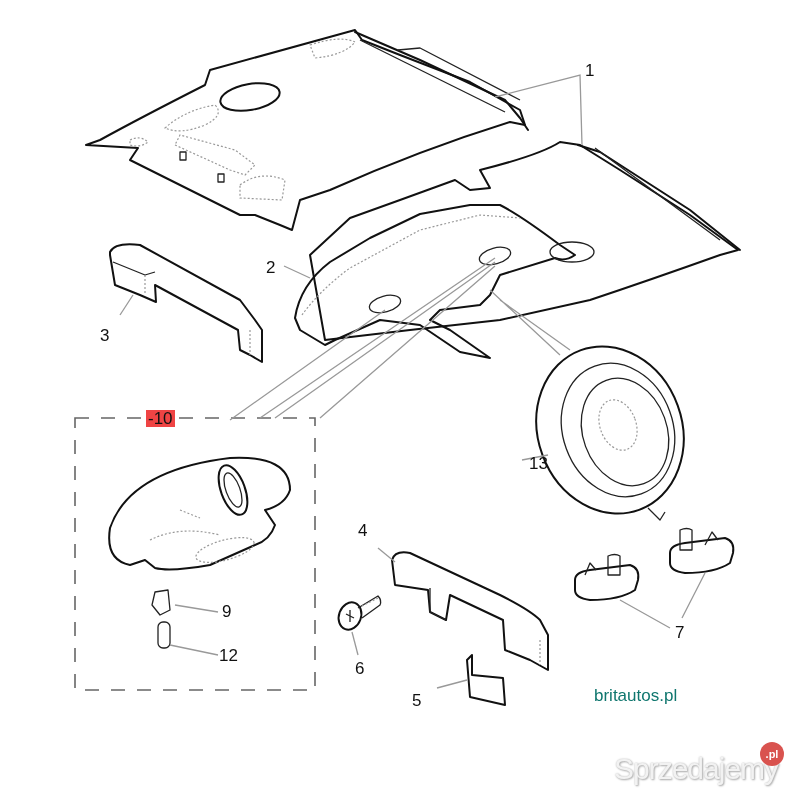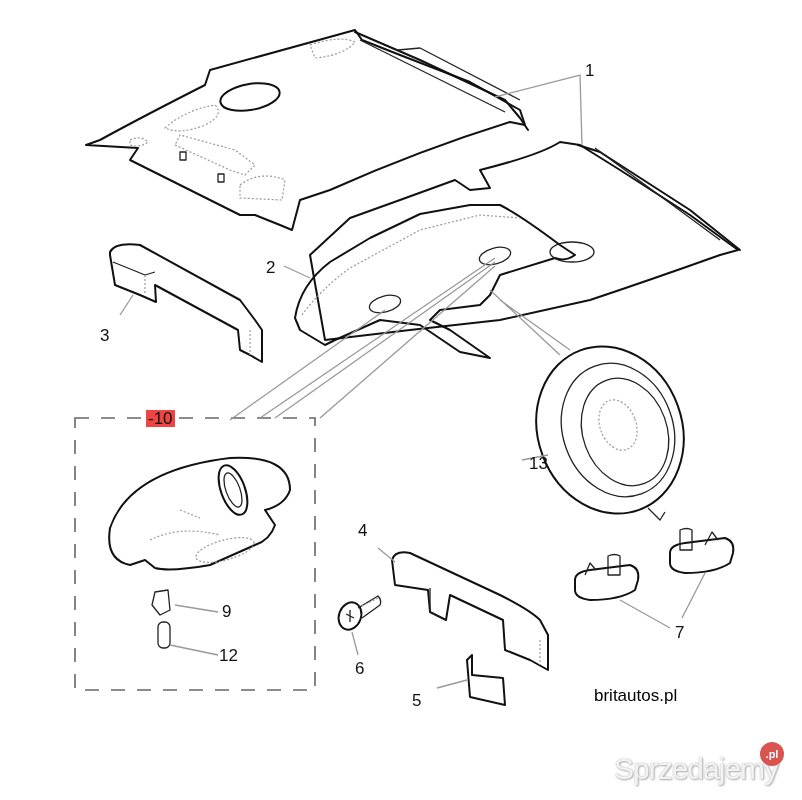--- a/index.html
+++ b/index.html
@@ -4,21 +4,21 @@
 <style>
   html,body{margin:0;padding:0;background:#fff;}
   body{width:802px;height:800px;position:relative;overflow:hidden;font-family:"Liberation Sans",sans-serif;}
   #diagram{position:absolute;left:0;top:0;width:802px;height:800px;}
   .ln{fill:none;stroke:#111;stroke-width:2;stroke-linejoin:round;stroke-linecap:round;}
   .ln-thin{fill:none;stroke:#222;stroke-width:1.3;stroke-linejoin:round;}
   .dot{fill:none;stroke:#999;stroke-width:1.2;stroke-dasharray:2 2;}
   .leader{fill:none;stroke:#999;stroke-width:1.3;}
   .box{fill:none;stroke:#666;stroke-width:1.6;stroke-dasharray:14 12;}
   .lbl{position:absolute;font-size:17px;color:#111;line-height:1;}
-  .brand{position:absolute;left:594px;top:686px;font-size:17px;color:#000000;}
+  .brand{position:absolute;left:594px;top:686px;font-size:17px;color:#0f766e;}
   .wm{position:absolute;left:614px;top:752px;font-size:30px;font-weight:normal;color:#f2f2f2;
       text-shadow:0 0 2px #bbb,1px 1px 2px #aaa;letter-spacing:-1px;}
   .wm-badge{position:absolute;left:760px;top:742px;width:24px;height:24px;border-radius:50%;
       background:#d9534f;color:#fff;font-size:11px;font-weight:bold;text-align:center;line-height:24px;}
 </style>
 </head>
 <body>
 
 <svg id="diagram" viewBox="0 0 802 800" xmlns="http://www.w3.org/2000/svg">
 

